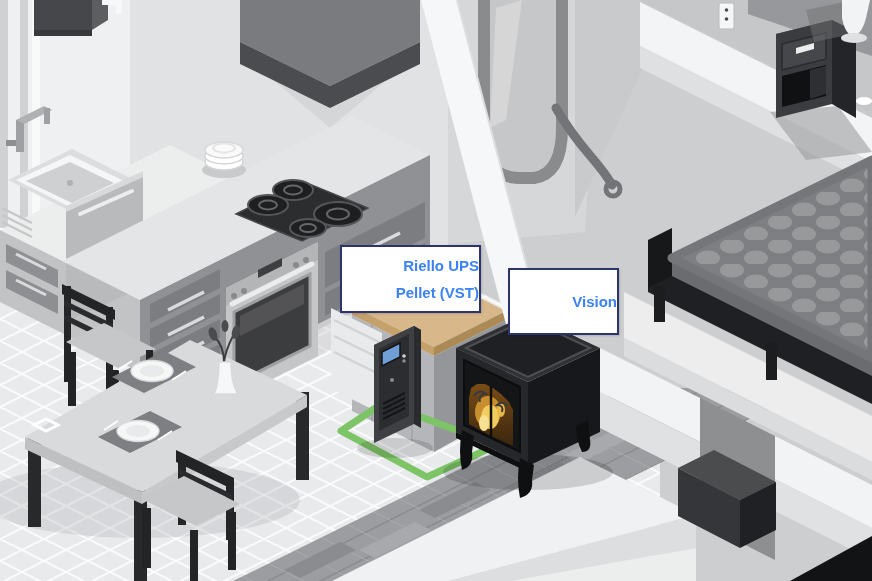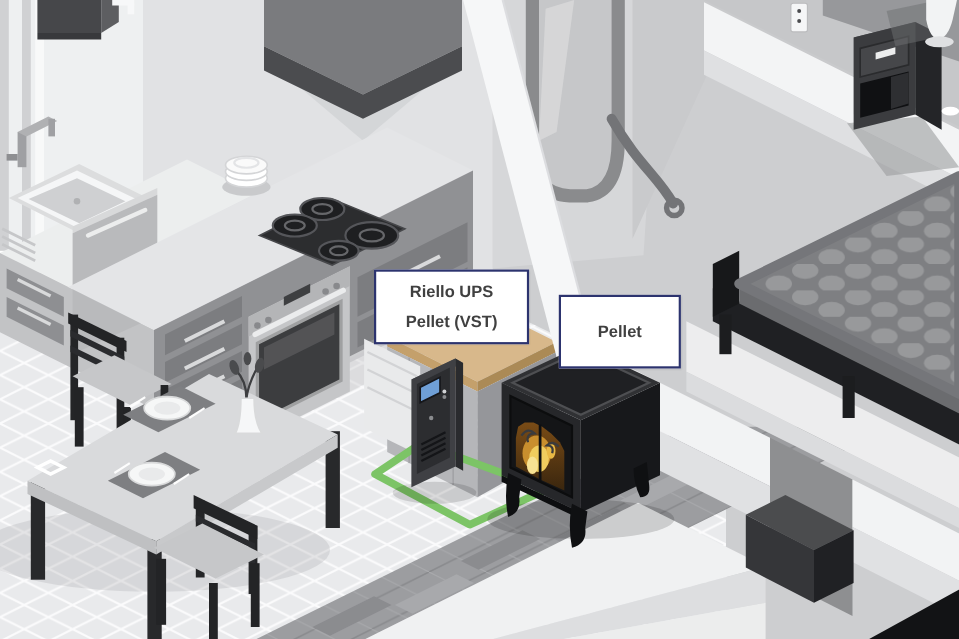--- a/index.html
+++ b/index.html
@@ -1,20 +1,20 @@
 <!DOCTYPE html>
 <html><head>
 <meta charset="utf-8">
 <style>
   html,body{margin:0;padding:0;background:#ffffff;}
   .stage{position:relative;width:872px;height:581px;overflow:hidden;
          font-family:"Liberation Sans",sans-serif;background:#cdced0;}
   .stage svg{position:absolute;left:0;top:0;}
-  .callout{position:absolute;background:#ffffff;border:2px solid #2c336e;color:#404040;
-           font-weight:bold;font-size:15px;line-height:27px;text-align:center;
+  .callout{position:absolute;background:#ffffff;border:2px solid #2c336e;color:#3b82f6;
+           font-weight:bold;font-size:15px;line-height:27px;text-align:right;
            display:flex;flex-direction:column;justify-content:center;
            box-sizing:border-box;z-index:6;box-shadow:1px 1px 2px rgba(0,0,0,0.15);}
   .callout span{display:block;}
   .callout-ups{left:340px;top:245px;width:141px;height:68px;}
   .callout-pellet{left:508px;top:268px;width:111px;height:67px;}
 </style>
 </head>
 <body>
 
 <div class="stage">
@@ -359,15 +359,15 @@
   </g>
 
   <polygon points="34,425 46,419 58,425 46,431" fill="none" stroke="#ffffff" stroke-width="3"></polygon>
 </svg>
 
 <div class="callout callout-ups">
   <span>Riello UPS</span>
   <span>Pellet (VST)</span>
 </div>
 <div class="callout callout-pellet">
-  <span>Pellet</span>
+  <span>Vision</span>
 </div>
 </div>
 
 </body></html>

